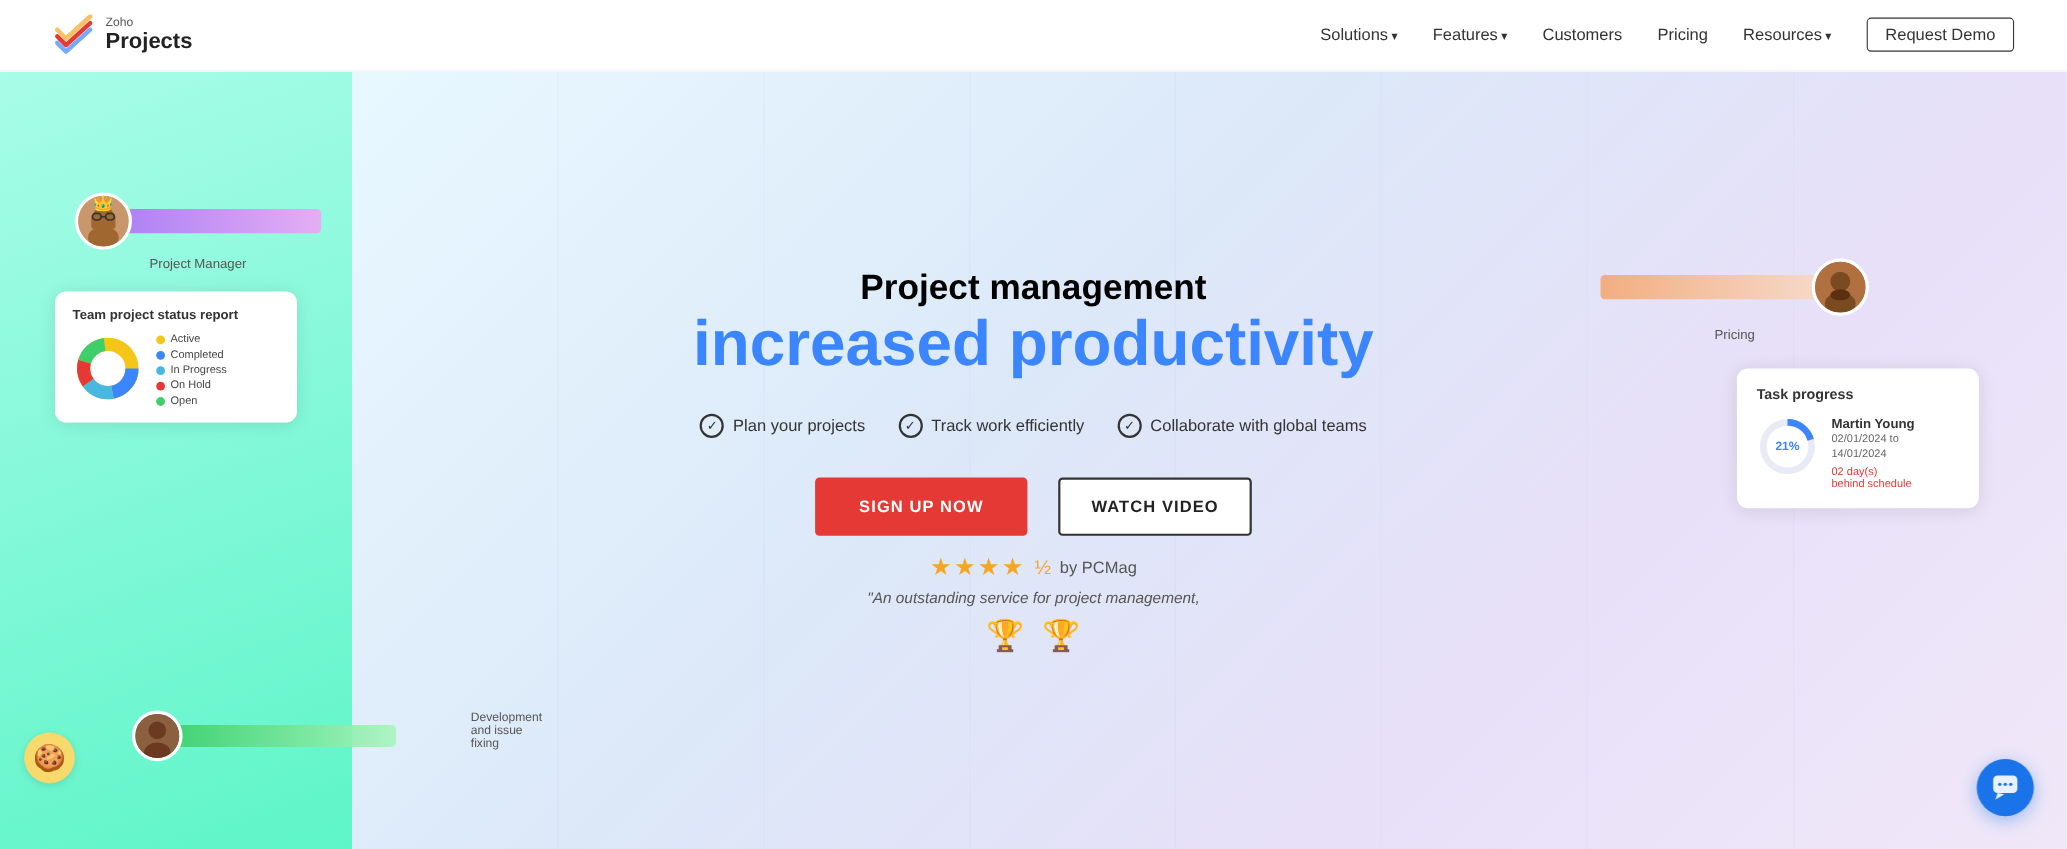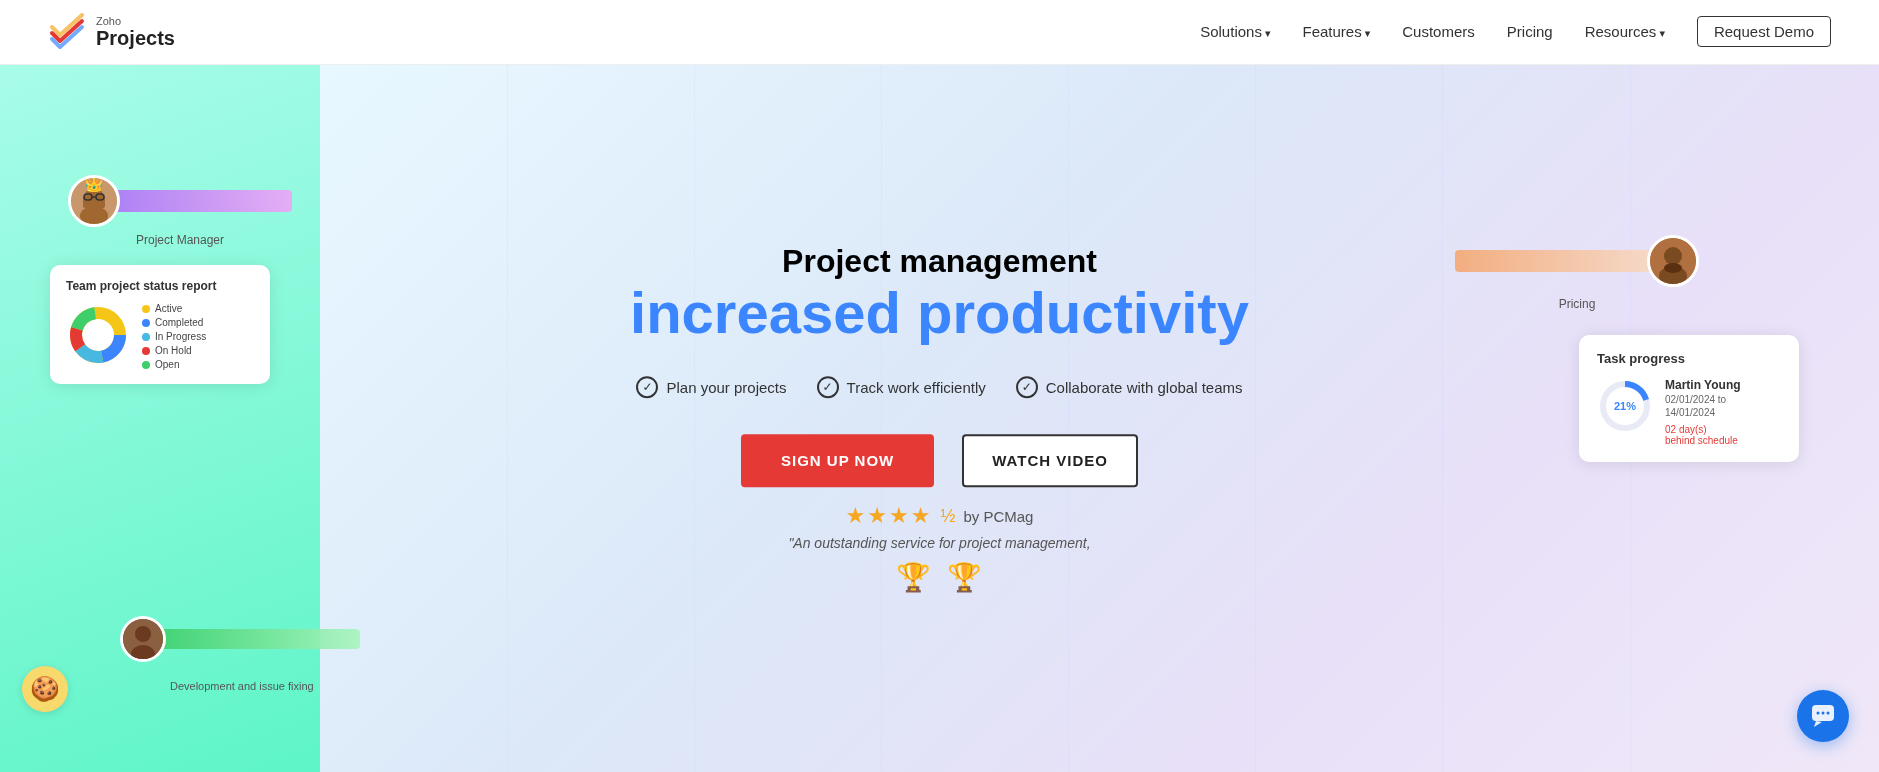--- a/index.html
+++ b/index.html
@@ -285,21 +285,20 @@
       border-radius: 50%;
       flex-shrink: 0;
     }
 
     .dev-widget {
       position: absolute;
       bottom: 80px;
       left: 120px;
       z-index: 20;
       display: flex;
-      flex-direction: column;
       align-items: flex-start;
       gap: 18px;
     }
     .dev-avatar-row {
       display: flex;
       align-items: center;
       gap: 0;
     }
     .dev-avatar {
       width: 46px;

